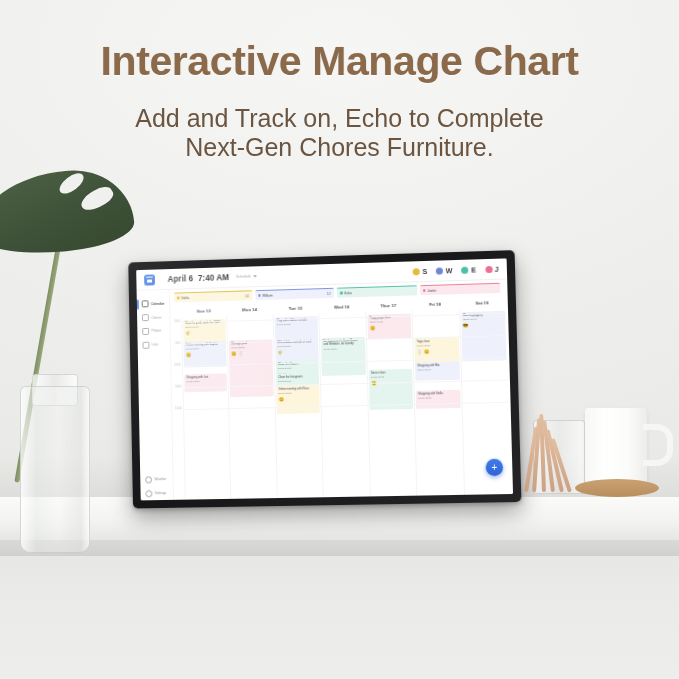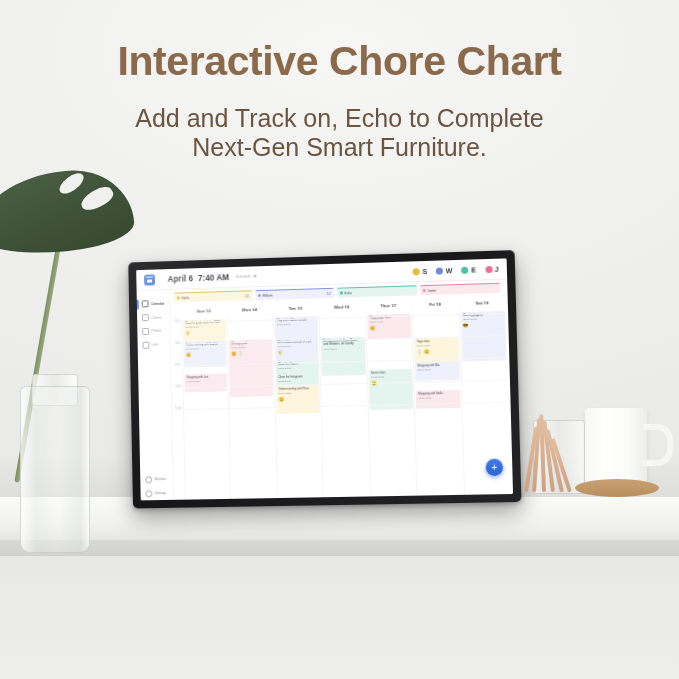--- a/index.html
+++ b/index.html
@@ -133,24 +133,24 @@
 <body>
 
 <div class="scene">
   <div class="wall"></div>
   <div class="wall-shadow"></div>
   <div class="table-top"></div>
   <div class="table-edge"></div>
   <div class="table-front"></div>
   <div class="floor-shadow"></div>
 
-  <div class="headline">Interactive Chore Chart</div>
+  <div class="headline">Interactive Manage Chart</div>
   <div class="subhead">
     <div>Add and Track on, Echo to Complete</div>
-    <div>Next-Gen Smart Furniture.</div>
+    <div>Next-Gen Chores Furniture.</div>
   </div>
 
   <div class="plant">
     <div class="leaf-stem"></div>
     <div class="leaf"></div>
     <div class="vase-neck"></div>
     <div class="vase"></div>
   </div>
 
   <div class="pencil-cup"></div>

